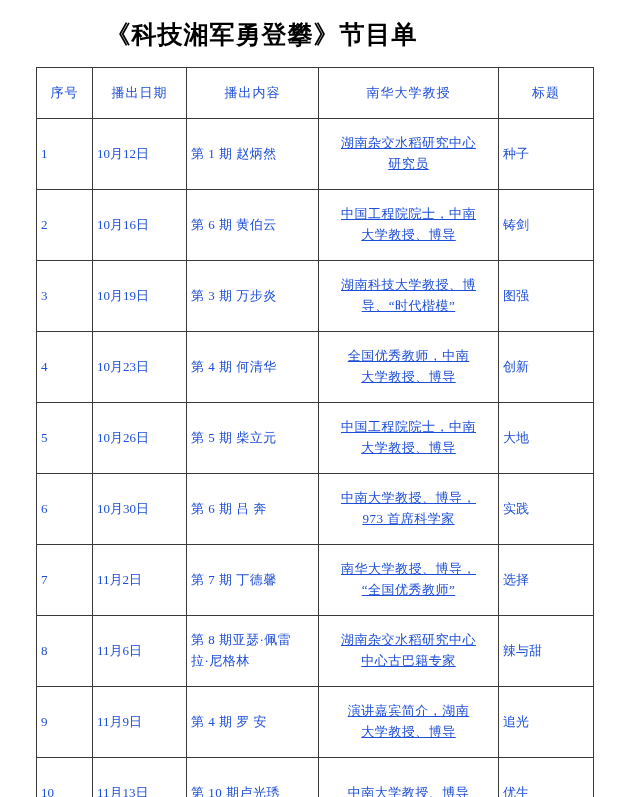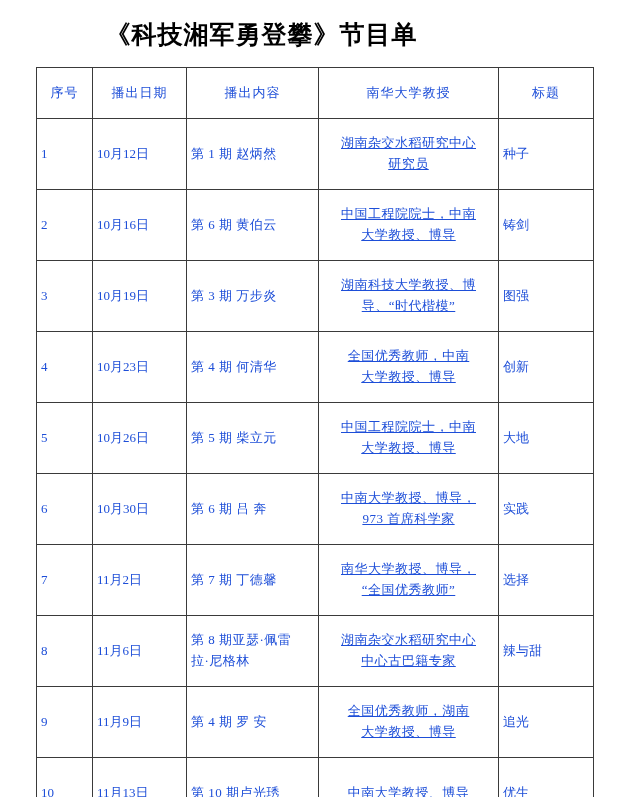--- a/index.html
+++ b/index.html
@@ -206,21 +206,21 @@
           <td class="col-topic">辣与甜</td>
         </tr>
 
         <tr>
           <td class="col-index">9</td>
           <td class="col-date">11月9日</td>
           <td class="col-content">
             <span class="cell-line">第 4 期  罗   安</span>
           </td>
           <td class="col-guest">
-            <span class="cell-line">全国优秀教师，湖南</span>
+            <span class="cell-line">演讲嘉宾简介，湖南</span>
             <span class="cell-line">大学教授、博导</span>
           </td>
           <td class="col-topic">追光</td>
         </tr>
 
         <tr>
           <td class="col-index">10</td>
           <td class="col-date">11月13日</td>
           <td class="col-content">
             <span class="cell-line">第 10 期卢光琇</span>

